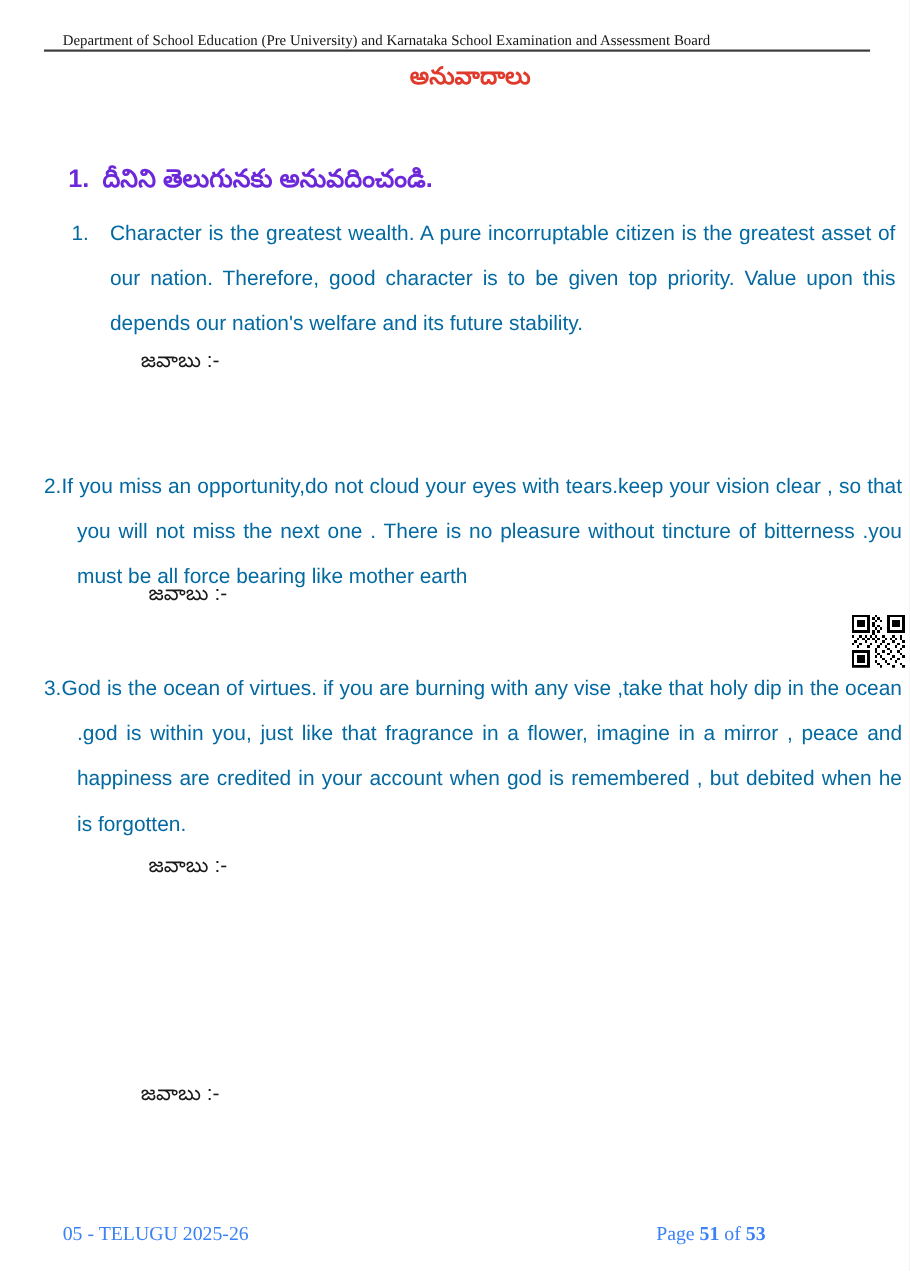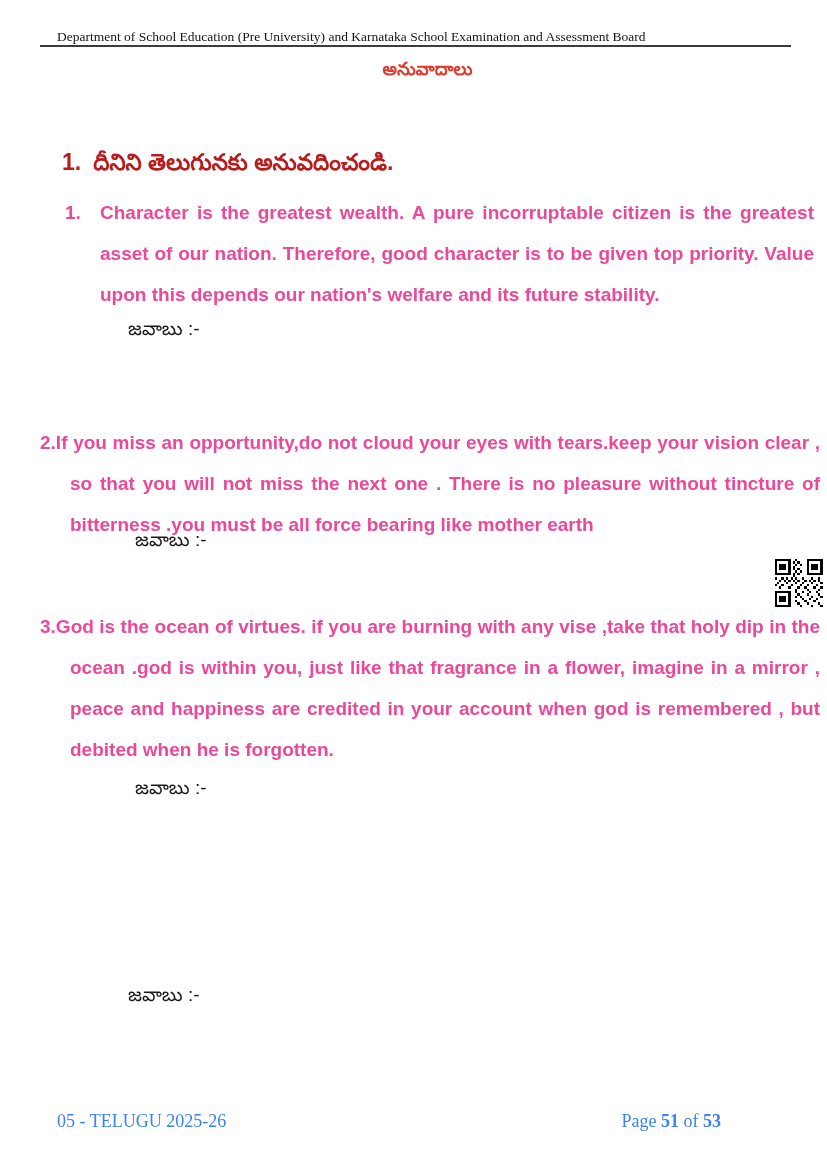--- a/index.html
+++ b/index.html
@@ -19,39 +19,39 @@
     font-size:13.5px;color:#141414;white-space:nowrap;
   }
   .header-rule{
     position:absolute;top:45px;left:40px;width:751px;height:2px;
     background:#3c3c3c;
   }
   
   .title{
     position:absolute;top:52px;left:28px;right:0;margin:0;
     text-align:center;
-    font-size:18px;font-weight:bold;color:#e03a2c;
+    font-size:22px;font-weight:bold;color:#e03a2c;
     line-height:34px;
   }
   .subtitle{
     position:absolute;top:100px;left:57px;margin:0;
     font-size:25px;font-weight:normal;color:#2170e8;
     line-height:32px;
   }
   .qheading{
     position:absolute;top:146px;left:62px;
-    font-size:23px;font-weight:bold;color:#b91c1c;
+    font-size:23px;font-weight:bold;color:#6d28d9;
     line-height:32px;
   }
   .qheading .qnum{margin-right:12px;}
   
   .para{
     position:absolute;
     font-size:19px;line-height:41px;
-    text-align:justify;color:#ec4899;font-weight:bold;
+    text-align:justify;color:#0369a1;
   }
   .para .num{font-style:normal;}
   .para1{top:192px;left:65px;width:714px;padding-left:35px;text-indent:-35px;}
   .para1 .num{display:inline-block;width:35px;text-indent:0;}
   .para2{top:422px;left:40px;width:750px;padding-left:30px;text-indent:-30px;}
   .para3{top:606px;left:40px;width:750px;padding-left:30px;text-indent:-30px;}
   .para4{top:854px;left:65px;width:714px;}
   .para4 .num{margin-right:7px;}
   
   .answer{
@@ -65,21 +65,21 @@
   
   .qr{
     position:absolute;top:559px;left:772px;width:53px;height:48px;
   }
   
   .footer{
     position:absolute;top:1111px;left:0;width:100%;height:22px;
     font-family:"Liberation Serif",serif;font-size:18px;color:#3b82f6;
   }
   .footer-left{position:absolute;left:57px;top:0;}
-  .footer-right{position:absolute;right:106px;top:0;margin-left:44px;}
+  .footer-right{position:absolute;right:131px;top:0;margin-left:44px;}
   .footer-right b{font-weight:bold;}
 </style>
 </head>
 <body>
 
 <div class="page">
 
   <div class="header">
     <span>Department of School Education (Pre University) and Karnataka School Examination and Assessment Board</span>
   </div>

